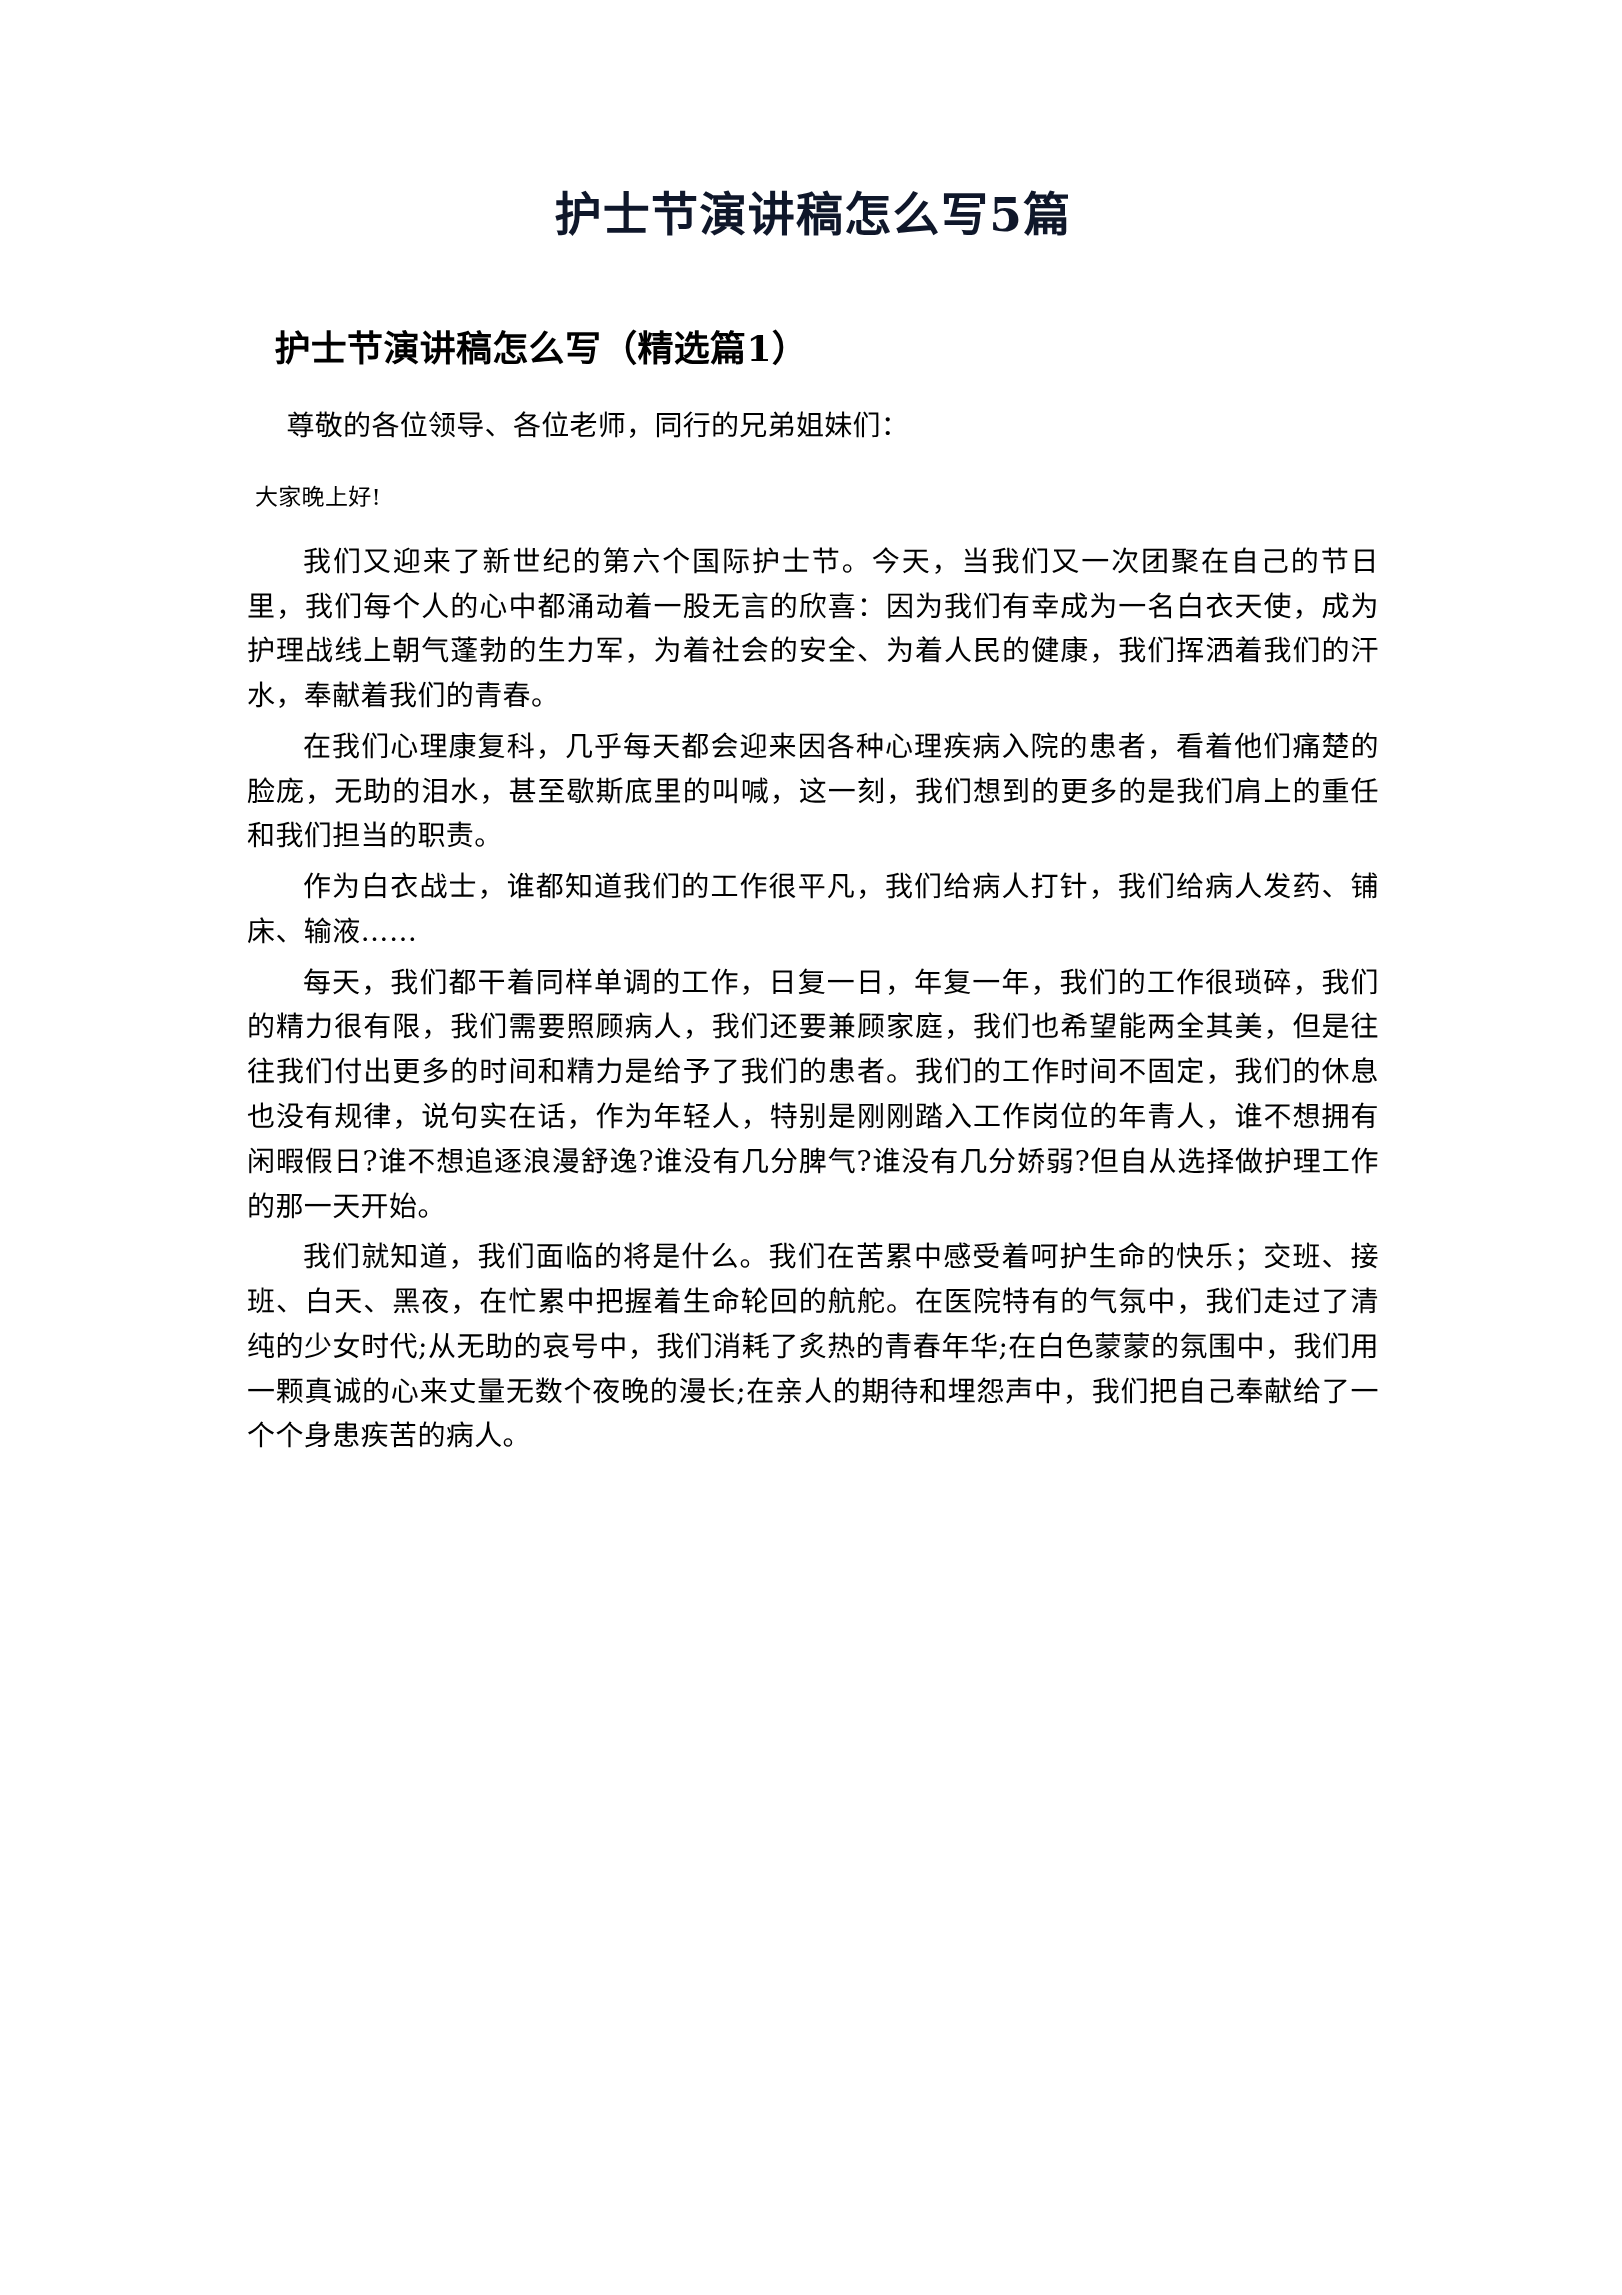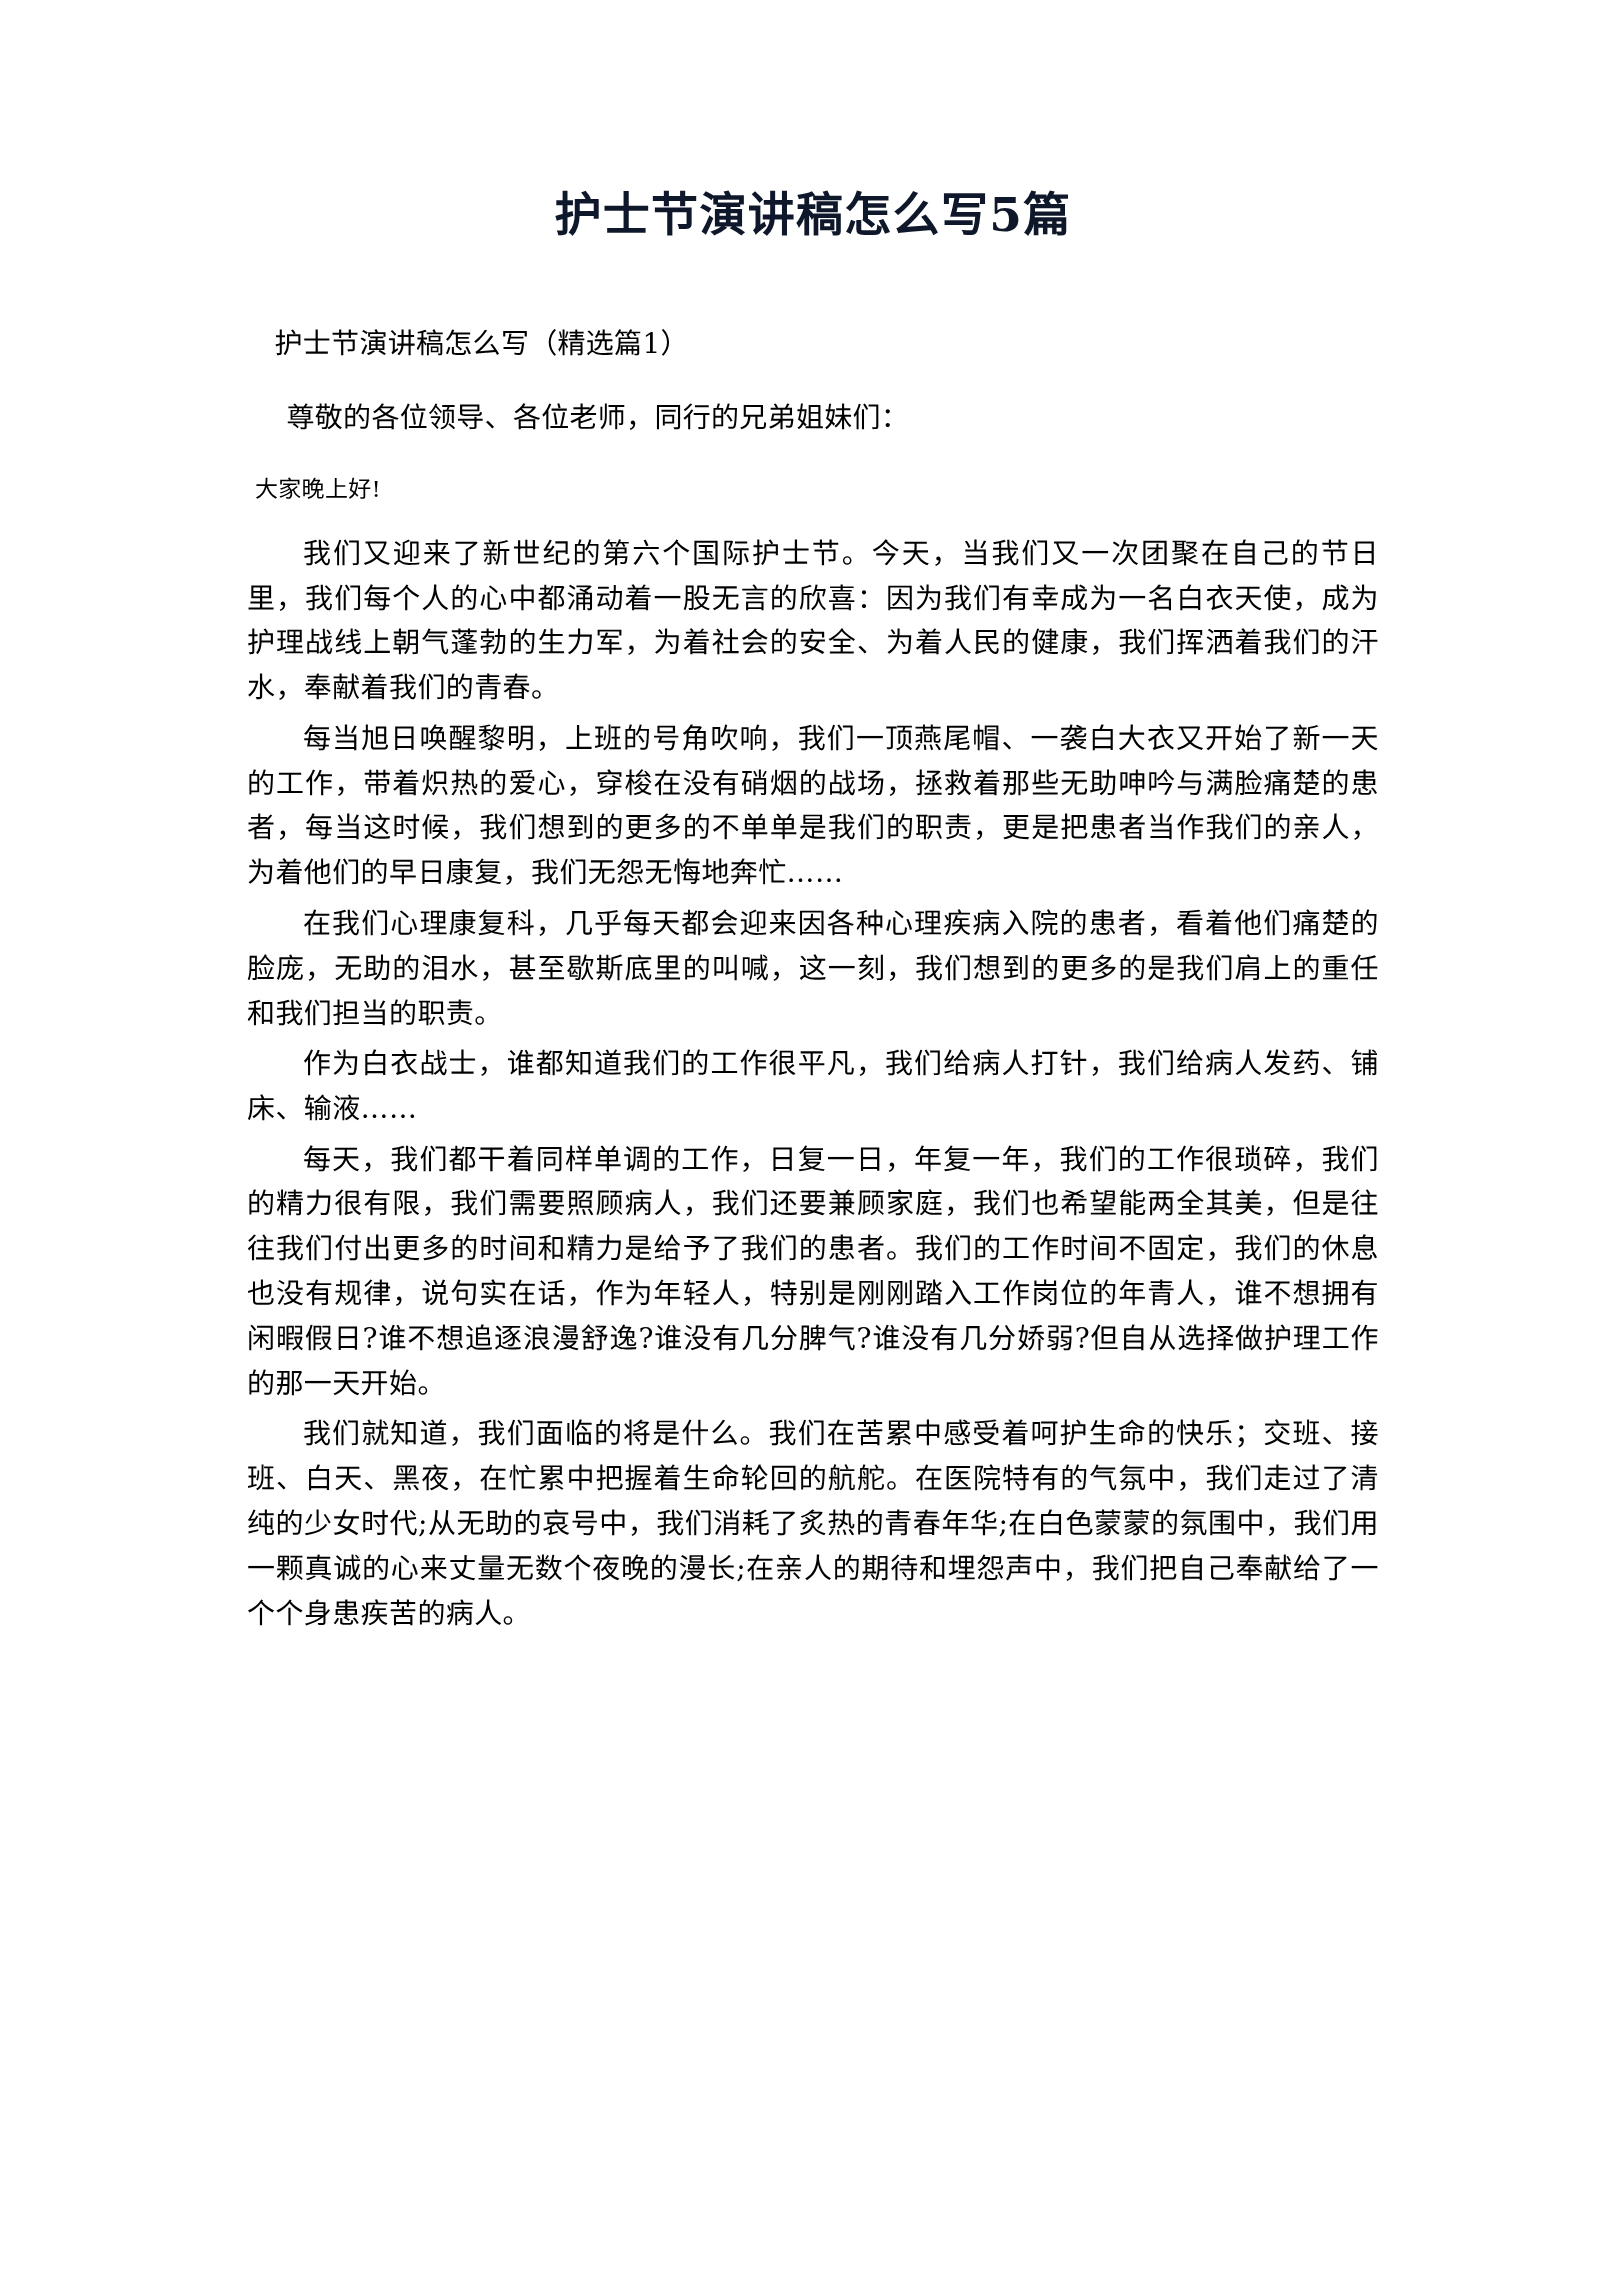--- a/index.html
+++ b/index.html
@@ -34,27 +34,28 @@
     line-height: 1.25;
     letter-spacing: 1.3px;
     margin: 0;
     padding-top: 186px;
     padding-bottom: 0;
     color: #0f172a;
     font-family: "DejaVu Serif", "Liberation Serif", serif;
   }
 
   .section-heading {
-    font-size: 28px;
+    font-size: 36px;
     line-height: 1.0;
     margin: 0;
     padding-top: 85px;
     padding-left: 27.5px;
     letter-spacing: 0.3px;
     white-space: nowrap;
+    font-weight: bold;
   }
 
   .salutation {
     font-size: 28px;
     line-height: 1.0;
     margin: 12px;
     padding-top: 34px;
     padding-left: 27.5px;
     letter-spacing: 0.3px;
     white-space: nowrap;
@@ -105,21 +106,20 @@
     <h1 class="doc-title">护士节演讲稿怎么写5篇</h1>
 
     <p class="section-heading">护士节演讲稿怎么写（精选篇1）</p>
 
     <p class="salutation">尊敬的各位领导、各位老师，同行的兄弟姐妹们：</p>
 
     <p class="greeting">大家晚上好!</p>
 
     <div class="body-list">
       <p class="para first-para">我们又迎来了新世纪的第六个国际护士节。今天，当我们又一次团聚在自己的节日里，我们每个人的心中都涌动着一股无言的欣喜：因为我们有幸成为一名白衣天使，成为护理战线上朝气蓬勃的生力军，为着社会的安全、为着人民的健康，我们挥洒着我们的汗水，奉献着我们的青春。</p>
-      <p class="para">每当旭日唤醒黎明，上班的号角吹响，我们一顶燕尾帽、一袭白大衣又开始了新一天的工作，带着炽热的爱心，穿梭在没有硝烟的战场，拯救着那些无助呻吟与满脸痛楚的患者，每当这时候，我们想到的更多的不单单是我们的职责，更是把患者当作我们的亲人，为着他们的早日康复，我们无怨无悔地奔忙……</p>
       <p class="para">在我们心理康复科，几乎每天都会迎来因各种心理疾病入院的患者，看着他们痛楚的脸庞，无助的泪水，甚至歇斯底里的叫喊，这一刻，我们想到的更多的是我们肩上的重任和我们担当的职责。</p>
       <p class="para">作为白衣战士，谁都知道我们的工作很平凡，我们给病人打针，我们给病人发药、铺床、输液……</p>
       <p class="para">每天，我们都干着同样单调的工作，日复一日，年复一年，我们的工作很琐碎，我们的精力很有限，我们需要照顾病人，我们还要兼顾家庭，我们也希望能两全其美，但是往往我们付出更多的时间和精力是给予了我们的患者。我们的工作时间不固定，我们的休息也没有规律，说句实在话，作为年轻人，特别是刚刚踏入工作岗位的年青人，谁不想拥有闲暇假日?谁不想追逐浪漫舒逸?谁没有几分脾气?谁没有几分娇弱?但自从选择做护理工作的那一天开始。</p>
       <p class="para">我们就知道，我们面临的将是什么。我们在苦累中感受着呵护生命的快乐；交班、接班、白天、黑夜，在忙累中把握着生命轮回的航舵。在医院特有的气氛中，我们走过了清纯的少女时代;从无助的哀号中，我们消耗了炙热的青春年华;在白色蒙蒙的氛围中，我们用一颗真诚的心来丈量无数个夜晚的漫长;在亲人的期待和埋怨声中，我们把自己奉献给了一个个身患疾苦的病人。</p>
     </div>
 
   </div>
 </div>
 
 

